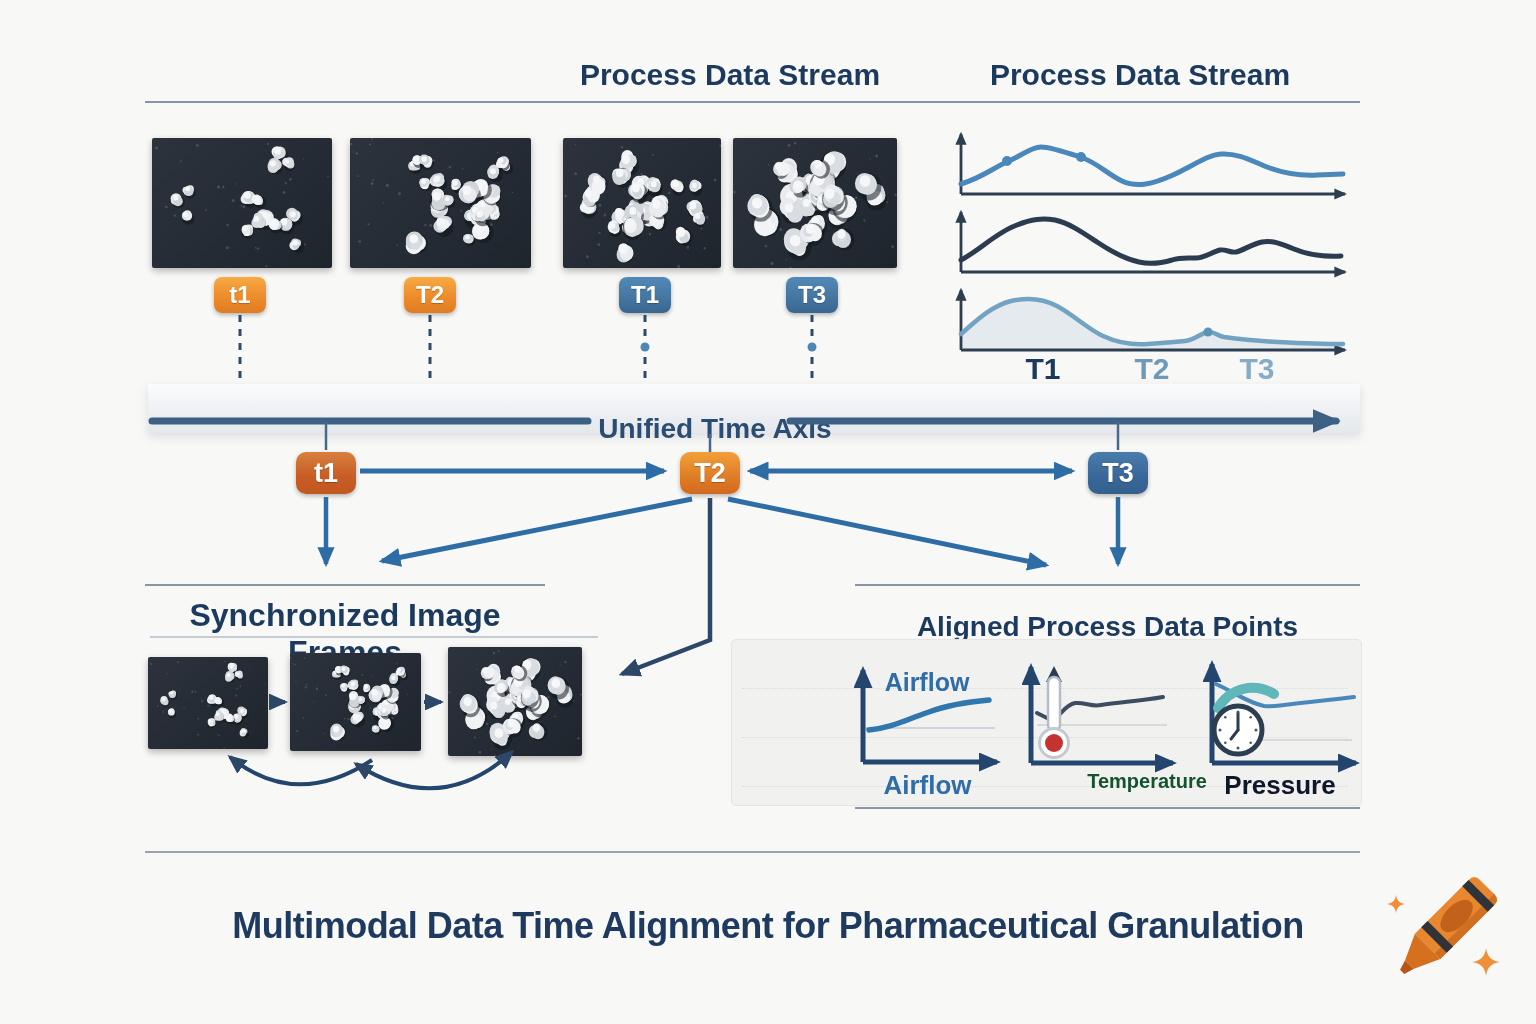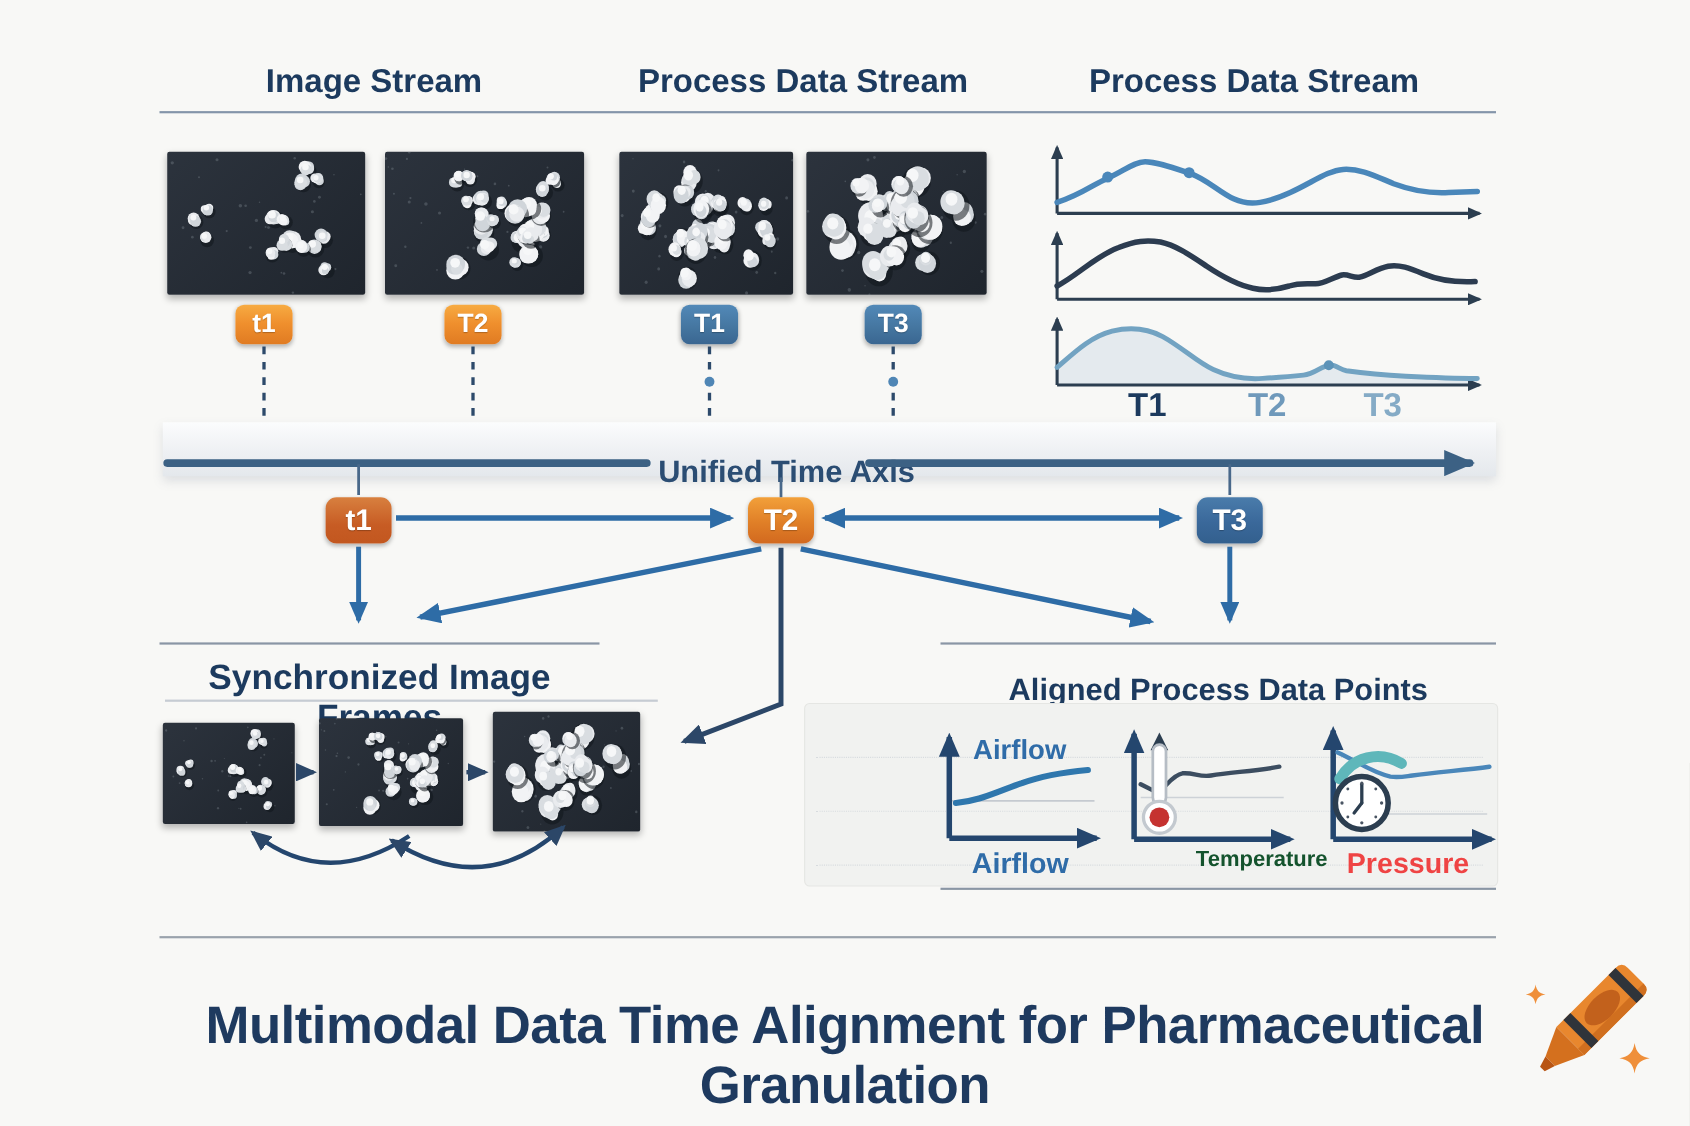--- a/index.html
+++ b/index.html
@@ -31,21 +31,20 @@
   .panel{position:absolute;left:731px;top:639px;width:629px;height:165px;background:#f1f2f0;
          border:1px solid #e5e6e3;border-radius:5px;}
   .grid-dot{position:absolute;border-top:1.5px dotted #c6ccd3;opacity:.6;height:0;}
   .subline{position:absolute;background:#b9c1ca;height:1.5px;opacity:.8;}
 </style>
 </head>
 <body>
 
 <div id="stage">
 
-  <div class="abs lbl" style="left:150px;top:58px;width:380px;font-size:30px;">Image Stream</div>
   <div class="abs lbl" style="left:540px;top:58px;width:380px;font-size:30px;">Process Data Stream</div>
   <div class="abs lbl" style="left:950px;top:58px;width:380px;font-size:30px;">Process Data Stream</div>
   <div class="hline" style="left:145px;top:101px;width:1215px;"></div>
 
   <svg id="tile-1" class="tile" style="left:152px;top:138px;" width="180" height="130" viewBox="0 0 180 130" preserveAspectRatio="none">
       <circle cx="92.1" cy="68.9" r="1.3" fill="#9aa4ae" opacity="0.28"></circle>
       <circle cx="106.2" cy="110.6" r="1.2" fill="#9aa4ae" opacity="0.28"></circle>
       <circle cx="14.4" cy="69.0" r="1.3" fill="#9aa4ae" opacity="0.28"></circle>
       <circle cx="81.1" cy="62.4" r="1.5" fill="#9aa4ae" opacity="0.28"></circle>
       <circle cx="75.6" cy="87.1" r="1.3" fill="#9aa4ae" opacity="0.28"></circle>
@@ -1997,26 +1996,26 @@
       <circle cx="46" cy="62" r="1.5" fill="#4a5563"></circle>
         <circle cx="64" cy="80" r="1.5" fill="#4a5563"></circle>
       <circle cx="46" cy="98" r="1.5" fill="#4a5563"></circle>
         <circle cx="28" cy="80" r="1.5" fill="#4a5563"></circle>
       <circle cx="58.7" cy="67.3" r="1.3" fill="#4a5563"></circle>
         <circle cx="58.7" cy="92.7" r="1.3" fill="#4a5563"></circle>
       <circle cx="33.3" cy="92.7" r="1.3" fill="#4a5563"></circle>
         <circle cx="33.3" cy="67.3" r="1.3" fill="#4a5563"></circle>
     </g>
   </svg>
-  <div class="abs lbl" style="left:1205px;top:770px;width:150px;font-size:26px;color:#ef4444;">Pressure</div>
+  <div class="abs lbl" style="left:1205px;top:770px;width:150px;font-size:26px;color:#0f172a;">Pressure</div>
 
   <div class="hline" style="left:855px;top:807px;width:505px;background:#8a96a5;"></div>
 
   <div class="hline" style="left:145px;top:851px;width:1215px;background:#9aa2ac;"></div>
-  <div class="abs lbl" style="left:100px;top:905px;width:1336px;font-size:48px;color:#1e3a5f;letter-spacing:-0.5px;">Multimodal Data Time Alignment for Pharmaceutical Granulation</div>
+  <div class="abs lbl" style="left:100px;top:905px;width:1336px;font-size:36px;color:#1e3a5f;letter-spacing:-0.5px;">Multimodal Data Time Alignment for Pharmaceutical Granulation</div>
 
   <svg class="abs" style="left:1366px;top:866px;" width="156" height="152" viewBox="0 0 156 152">
     <g transform="translate(80,62) rotate(45)">
       <path d="M-18,-50 Q-18,-58 -10,-58 L10,-58 Q18,-58 18,-50 L18,26 L-18,26 Z" fill="#e8872e"></path>
       <path d="M10,-58 L10,26 L18,26 L18,-50 Q18,-58 10,-58 Z" fill="#d06f1f"></path>
       <rect x="-18" y="-50" width="36" height="9" fill="#30343a"></rect>
       <rect x="-18" y="8" width="36" height="9" fill="#30343a"></rect>
       <ellipse cx="-1" cy="-16" rx="11" ry="20" fill="#c2611c"></ellipse>
       <path d="M-18,26 L-6,52 L6,52 L18,26 Z" fill="#d4701e"></path>
       <path d="M-6,52 L-3,62 L3,62 L6,52 Z" fill="#b85514"></path>

